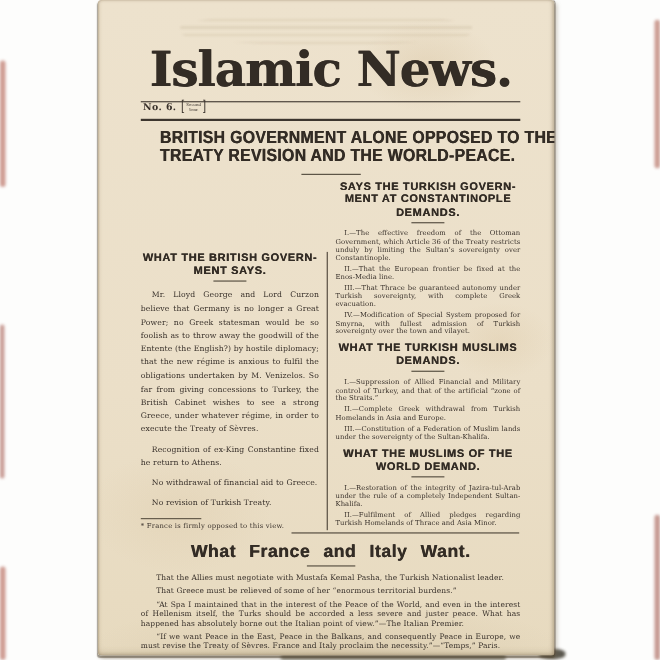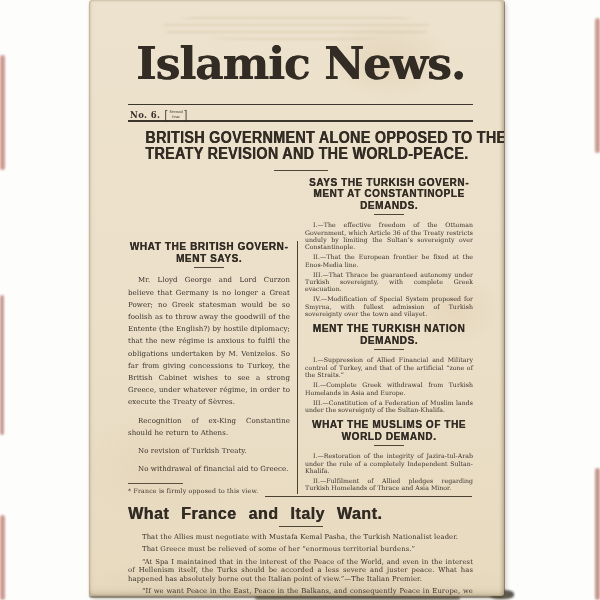--- a/index.html
+++ b/index.html
@@ -41,23 +41,23 @@
     position:absolute; top:14px; left:18%; width:64%; height:26px;
     background:repeating-linear-gradient(0deg, rgba(140,115,75,.12) 0 2px, transparent 2px 7px);
     filter:blur(.8px); border-radius:40%;
   }
   .masthead{
     margin:44px 0 0; font-family:"DejaVu Serif", serif; font-weight:700;
     font-size:44px; line-height:.9; text-align:center; letter-spacing:-1px;
     color:#332c25; text-shadow:.6px 0 0 #332c25;
   }
   .dateline{
-    position:relative; margin-top:20px; border-top:1.5px solid #3d362e;
+    position:relative; margin-top:8px; border-top:1.5px solid #3d362e;
     border-bottom:2px solid #3d362e; height:15px;
-    display:flex; align-items:flex-end; font-size:8.5px; letter-spacing:.4px;
+    display:flex; align-items:flex-start; font-size:8.5px; letter-spacing:.4px;
   }
   .issue{font-weight:700; margin-left:2px; white-space:nowrap;}
   .bracket{display:inline-flex; align-items:center; margin-left:4px; font-size:8px;}
   .brk{font-size:9px; transform:scaleY(1.5); font-weight:400;}
   .yearstack{display:flex; flex-direction:column; font-size:3.6px; line-height:1.15; letter-spacing:0; text-align:center; padding:0 1px;}
   .date{position:absolute; left:0; right:0; text-align:center; font-weight:700; letter-spacing:.8px; font-size:9px;}
   .headline{
     margin-top:8px; font-family:"Liberation Sans", sans-serif; font-weight:700;
     font-size:16px; line-height:16.5px; text-align:center; letter-spacing:.3px;
     color:#332c25; transform:scaleX(.9); transform-origin:50% 0;
@@ -84,21 +84,21 @@
   .footrule{width:55px; border-top:.8px solid #5a5142; margin:8px 0 3px;}
   .footnote{margin:0; font-size:6.2px; letter-spacing:.2px;}
   .ri{
     margin:0 0 2.5px; font-size:6.2px; line-height:7.4px; text-align:justify;
     text-indent:8px; letter-spacing:.05px;
   }
   .bottom-rule{width:207px; border-top:1px solid #4a4135; margin:2px 0 0 137px;}
   .bottom{margin-top:8px;}
   .bhead{
     margin:0; font-family:"Liberation Sans", sans-serif; font-weight:700;
-    font-size:16px; letter-spacing:.5px; word-spacing:7px; text-align:left;
+    font-size:16px; letter-spacing:.5px; word-spacing:7px; text-align:center;
     color:#332c25; text-shadow:.4px 0 0 #332c25;
   }
   .bp{
     margin:0 0 3.5px; font-size:6.8px; line-height:8.6px; text-align:justify;
     text-indent:14px; letter-spacing:.1px;
   }
 </style>
 </head>
 <body>
 
@@ -136,38 +136,38 @@
     </div>
     <div class="dash"></div>
 
     <div class="cols">
 
       <div class="col-left">
         <h2 class="colhead">WHAT THE BRITISH GOVERN-
 MENT SAYS.</h2>
         <div class="hrule"></div>
         <p class="lp first">Mr. Lloyd George and Lord Curzon believe that Germany is no longer a Great Power; no Greek statesman would be so foolish as to throw away the goodwill of the Entente (the English?) by hostile diplomacy; that the new régime is anxious to fulfil the obligations undertaken by M. Venizelos.  So far from giving concessions to Turkey, the British Cabinet wishes to see a strong Greece, under whatever régime, in order to execute the Treaty of Sèvres.</p>
-        <p class="lp">Recognition of ex-King Constantine should he return to Athens.</p>
+        <p class="lp">Recognition of ex-King Constantine fixed he return to Athens.</p>
+        <p class="lp">No withdrawal of financial aid to Greece.</p>
         <p class="lp">No revision of Turkish Treaty.</p>
-        <p class="lp">No withdrawal of financial aid to Greece.</p>
         <div class="footrule"></div>
         <p class="footnote">* France is firmly opposed to this view.</p>
       </div>
 
       <div class="col-right">
         <h2 class="colhead">SAYS THE TURKISH GOVERN-
 MENT AT CONSTANTINOPLE
 DEMANDS.</h2>
         <div class="hrule"></div>
         <p class="ri">I.—The effective freedom of the Ottoman Government, which Article 36 of the Treaty restricts unduly by limiting the Sultan’s sovereignty over Constantinople.</p>
         <p class="ri">II.—That the European frontier be fixed at the Enos-Media line.</p>
         <p class="ri">III.—That Thrace be guaranteed autonomy under Turkish sovereignty, with complete Greek evacuation.</p>
         <p class="ri">IV.—Modification of Special System proposed for Smyrna, with fullest admission of Turkish sovereignty over the town and vilayet.</p>
 
-        <h2 class="colhead later">MENT THE TURKISH NATION
+        <h2 class="colhead later">WHAT THE TURKISH MUSLIMS
 DEMANDS.</h2>
         <div class="hrule"></div>
         <p class="ri">I.—Suppression of Allied Financial and Military control of Turkey, and that of the artificial “zone of the Straits.”</p>
         <p class="ri">II.—Complete Greek withdrawal from Turkish Homelands in Asia and Europe.</p>
         <p class="ri">III.—Constitution of a Federation of Muslim lands under the sovereignty of the Sultan-Khalifa.</p>
 
         <h2 class="colhead later">WHAT THE MUSLIMS OF THE
 WORLD DEMAND.</h2>
         <div class="hrule"></div>
         <p class="ri">I.—Restoration of the integrity of Jazira-tul-Arab under the rule of a completely Independent Sultan-Khalifa.</p>

